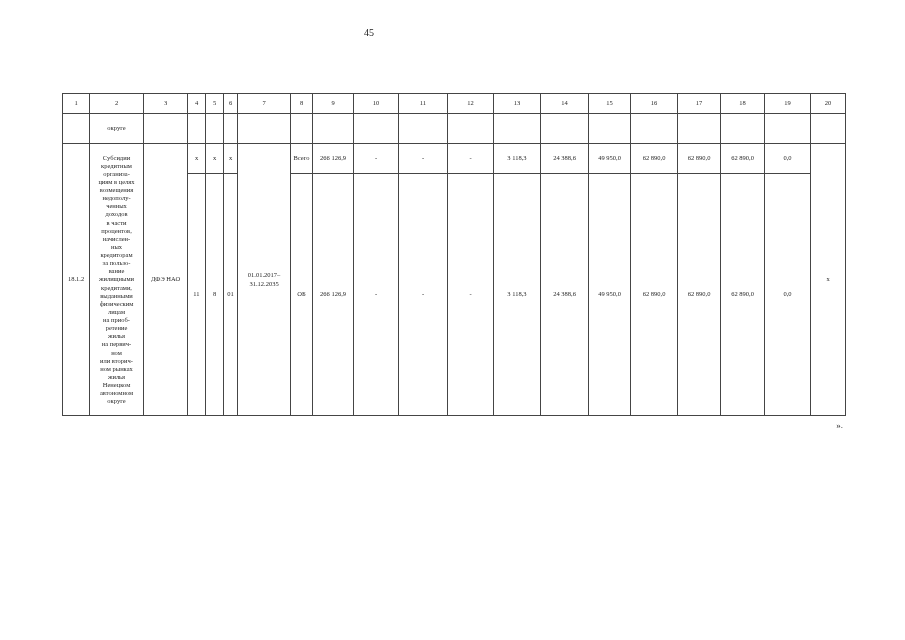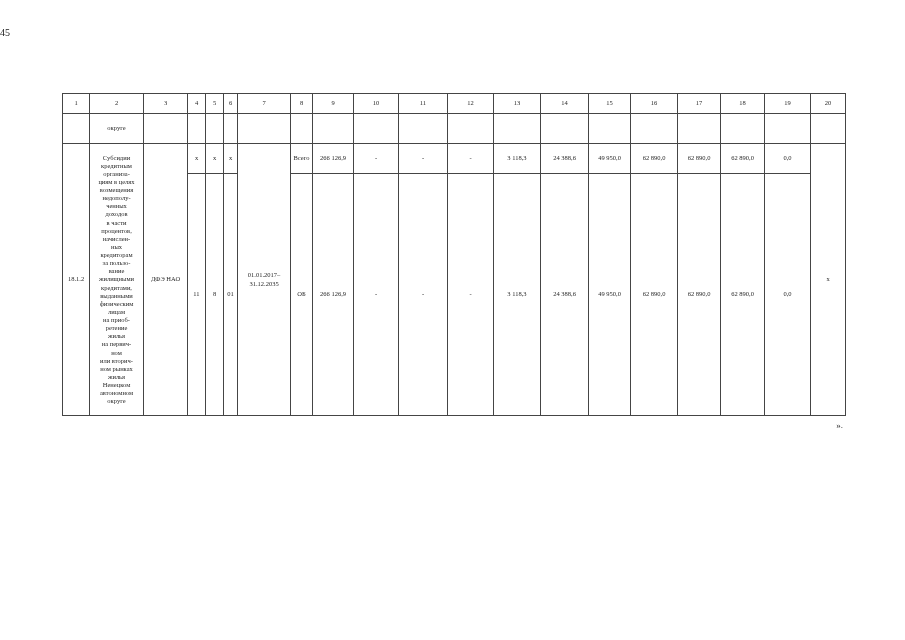--- a/index.html
+++ b/index.html
@@ -2,21 +2,21 @@
 <html><head>
 <meta charset="utf-8">
 <style>
   html,body{margin:0;padding:0;}
   body{
     width:905px;height:640px;background:#ffffff;position:relative;
     font-family:"Liberation Serif","DejaVu Serif",serif;color:#2a2a2a;
     overflow:hidden;
   }
   .page-number{
-    position:absolute;top:27px;left:0;width:738px;
+    position:absolute;top:27px;left:0;width:738px;text-align:center;
     font-size:10px;color:#222;
   }
   table.doc-table{
     position:absolute;left:62px;top:93px;width:783px;
     border-collapse:collapse;table-layout:fixed;
   }
   table.doc-table td{
     border:1px solid #454545;
     font-size:6.5px;line-height:1.25;
     text-align:center;vertical-align:middle;

